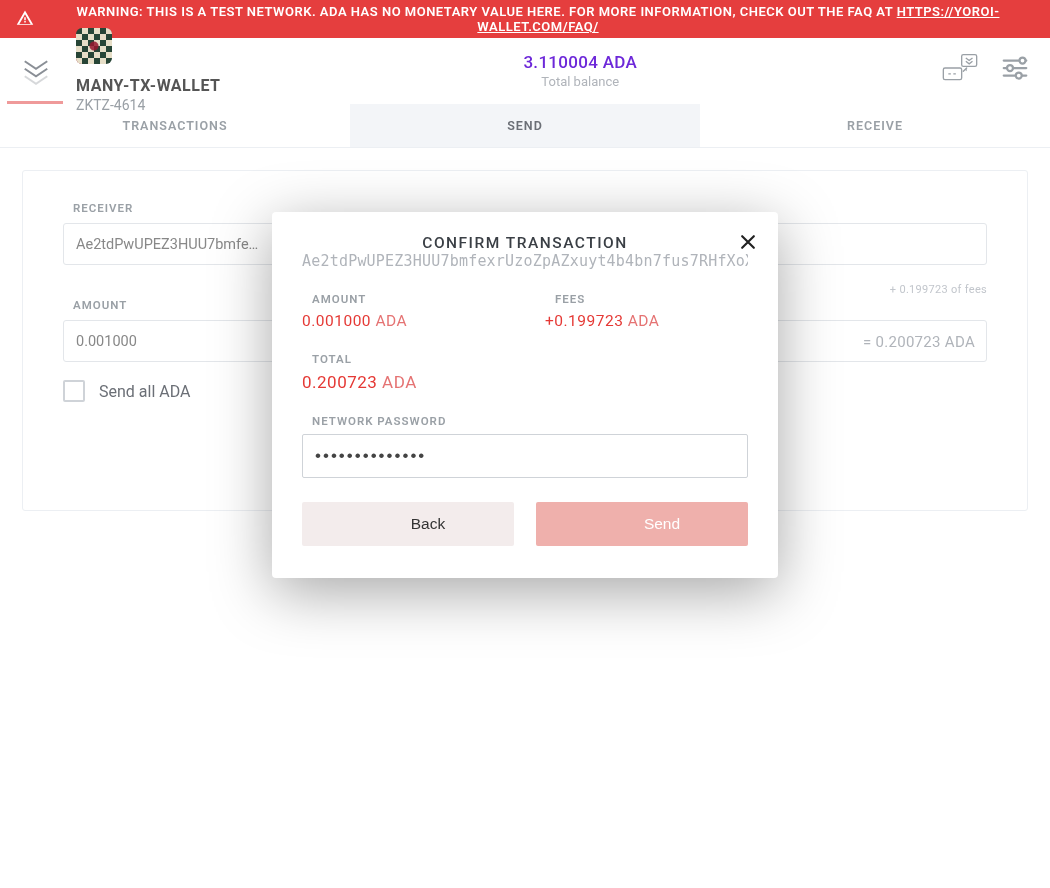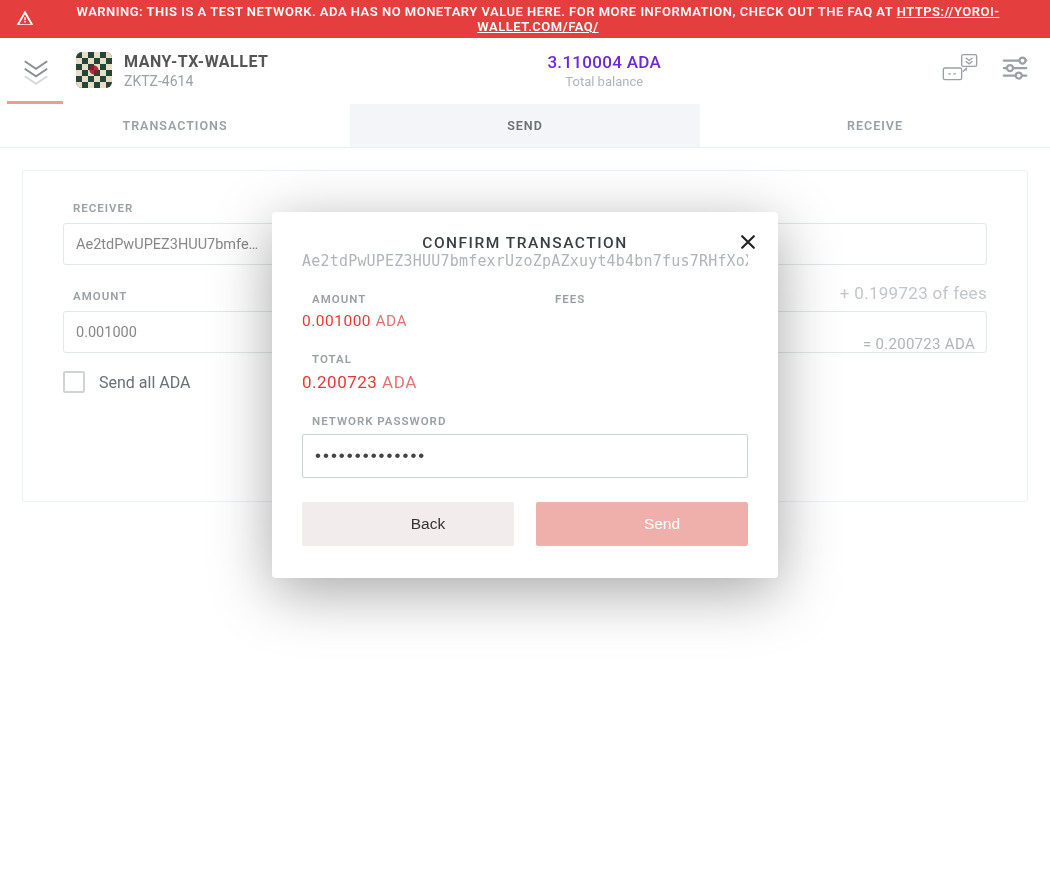--- a/index.html
+++ b/index.html
@@ -2,21 +2,21 @@
 <html><head>
   <meta charset="utf-8">
   <style>
     * { box-sizing: border-box; margin: 0; padding: 0; }
     html, body { width: 1050px; height: 888px; font-family: -apple-system, "Segoe UI", Roboto, sans-serif; background: #fff; overflow: hidden; color: #333; }
     .warning-bar { background: #e53e3e; color: #fff; padding: 8px 16px; text-align: center; font-size: 13px; font-weight: 600; letter-spacing: 0.5px; display: flex; align-items: center; justify-content: center; gap: 8px; height: 38px; }
     .warning-bar a { color: #fff; text-decoration: underline; font-weight: 600; }
     .warning-bar .warn-icon { color: #fff; }
     .header { display: flex; align-items: center; padding: 10px 20px; height: 64px; background: #fff; }
     .logo { width: 32px; height: 32px; margin-right: 24px; display: flex; align-items: center; justify-content: center; }
-    .wallet-block { display: flex; align-items: flex-start; gap: 12px; }
+    .wallet-block { display: flex; align-items: flex-start; gap: 12px; flex-direction: column; }
     .wallet-avatar { width: 36px; height: 36px; border-radius: 6px; background:
       repeating-conic-gradient(#96172d 0 25%, #274536 0 50%) 0 0/12px 12px,
       #e6dec7;
       background-blend-mode: normal;
       position: relative; overflow: hidden; }
     .wallet-avatar::after { content:''; position:absolute; inset:0;
       background:
         radial-gradient(circle at 50% 50%, rgba(150,23,45,.85) 0 4px, transparent 5px),
         repeating-conic-gradient(from 0deg, #e6dec7 0 25%, transparent 0 50%) 6px 6px/12px 12px;
     }
@@ -28,24 +28,24 @@
     .header-actions { display: flex; gap: 20px; align-items: center; }
     .header-actions svg { color: #9aa0a6; }
     .logo-underline { width:56px; height:3px; background:#ef9a9a; margin-left:7px; margin-top:-1px; }
     .tabs { display: flex; border-bottom: 1px solid #eceff3; }
     .tab { flex: 1; text-align: center; padding: 14px 0; font-size: 12.5px; letter-spacing: 1px; color: #9aa0a6; font-weight: 600; cursor: pointer; }
     .tab.active { background: #f3f5f8; color: #6b6f76; }
     .content { padding: 22px; }
     .form-card { background: #fff; border: 1px solid #eceff3; border-radius: 3px; padding: 30px 40px 40px; }
     .field-label { font-size: 11.5px; letter-spacing: 1px; color: #9aa0a6; font-weight: 600; margin: 0 0 8px 10px; }
     .amount-row { display:flex; justify-content:space-between; align-items:flex-end; }
-    .fees-note { color:#c2c6cc; font-size:17px; letter-spacing:.3px; margin-bottom:0;text-align:center; }
+    .fees-note { color:#c2c6cc; font-size:11px; letter-spacing:.3px; margin-bottom:16px;text-align:center; }
     .text-input { width: 100%; height: 42px; border: 1px solid #e3e6ea; border-radius: 3px; padding: 0 12px; font-size: 14.5px; color: #888; background:#fff; font-family: inherit; }
     .amount-input-wrap { position: relative; }
-    .amount-equals { position:absolute; right:12px; top:16px; height:34px; display:flex; align-items:center; color:#b0b4ba; font-size:15px; letter-spacing:.3px; }
+    .amount-equals { position:absolute; right:12px; top:5px; height:34px; display:flex; align-items:center; color:#b0b4ba; font-size:15px; letter-spacing:.3px; }
     .checkbox-row { display:flex; align-items:center; gap:14px; margin-top:18px; }
     .checkbox-box { width:22px; height:22px; border:2px solid #cfd3d8; border-radius:2px; }
     .checkbox-label { color:#6b6f76; font-size:16px; }
     .next-btn { display:block; margin:24px auto 0; width:240px; height:44px; border:none; border-radius:3px; background:#efb0ac; color:#fff; font-size:15px; letter-spacing:.3px; cursor:pointer; }
     
     .modal-backdrop { position:absolute; inset:0; display:flex; align-items:flex-start; justify-content:center; padding-top:212px; }
     .modal { width:506px; background:#fff; border-radius:4px; box-shadow:0 14px 60px rgba(0,0,0,0.35); padding:22px 30px 32px; position:relative; }
     .modal-title { text-align:center; font-size:15.5px; letter-spacing:1.5px; color:#3a3f45; font-weight:500; }
     .modal-close { position:absolute; right:16px; top:16px; cursor:pointer; width:28px; height:28px; display:flex; align-items:center; justify-content:center; }
     .modal-label { font-size:11.5px; letter-spacing:1px; color:#9aa0a6; font-weight:600; margin:22px 0 6px 10px; }
@@ -162,20 +162,23 @@
 
     <div class="two-col">
       <div>
         <div class="modal-label">AMOUNT</div>
         <div class="value-red">
           <span>0.001000</span><span class="unit"> ADA</span>
         </div>
       </div>
       <div>
         <div class="modal-label">FEES</div>
+        <div class="value-red">
+          <span>+0.199723</span><span class="unit"> ADA</span>
+        </div>
       </div>
     </div>
 
     <div class="modal-label">TOTAL</div>
     <div class="value-red" style="font-size:17px;">
       <span>0.200723</span><span class="unit"> ADA</span>
     </div>
 
     <div class="modal-label" style="margin-top:22px;">NETWORK PASSWORD</div>
     <input class="pwd-input" type="password" value="••••••••••••••" style="">

